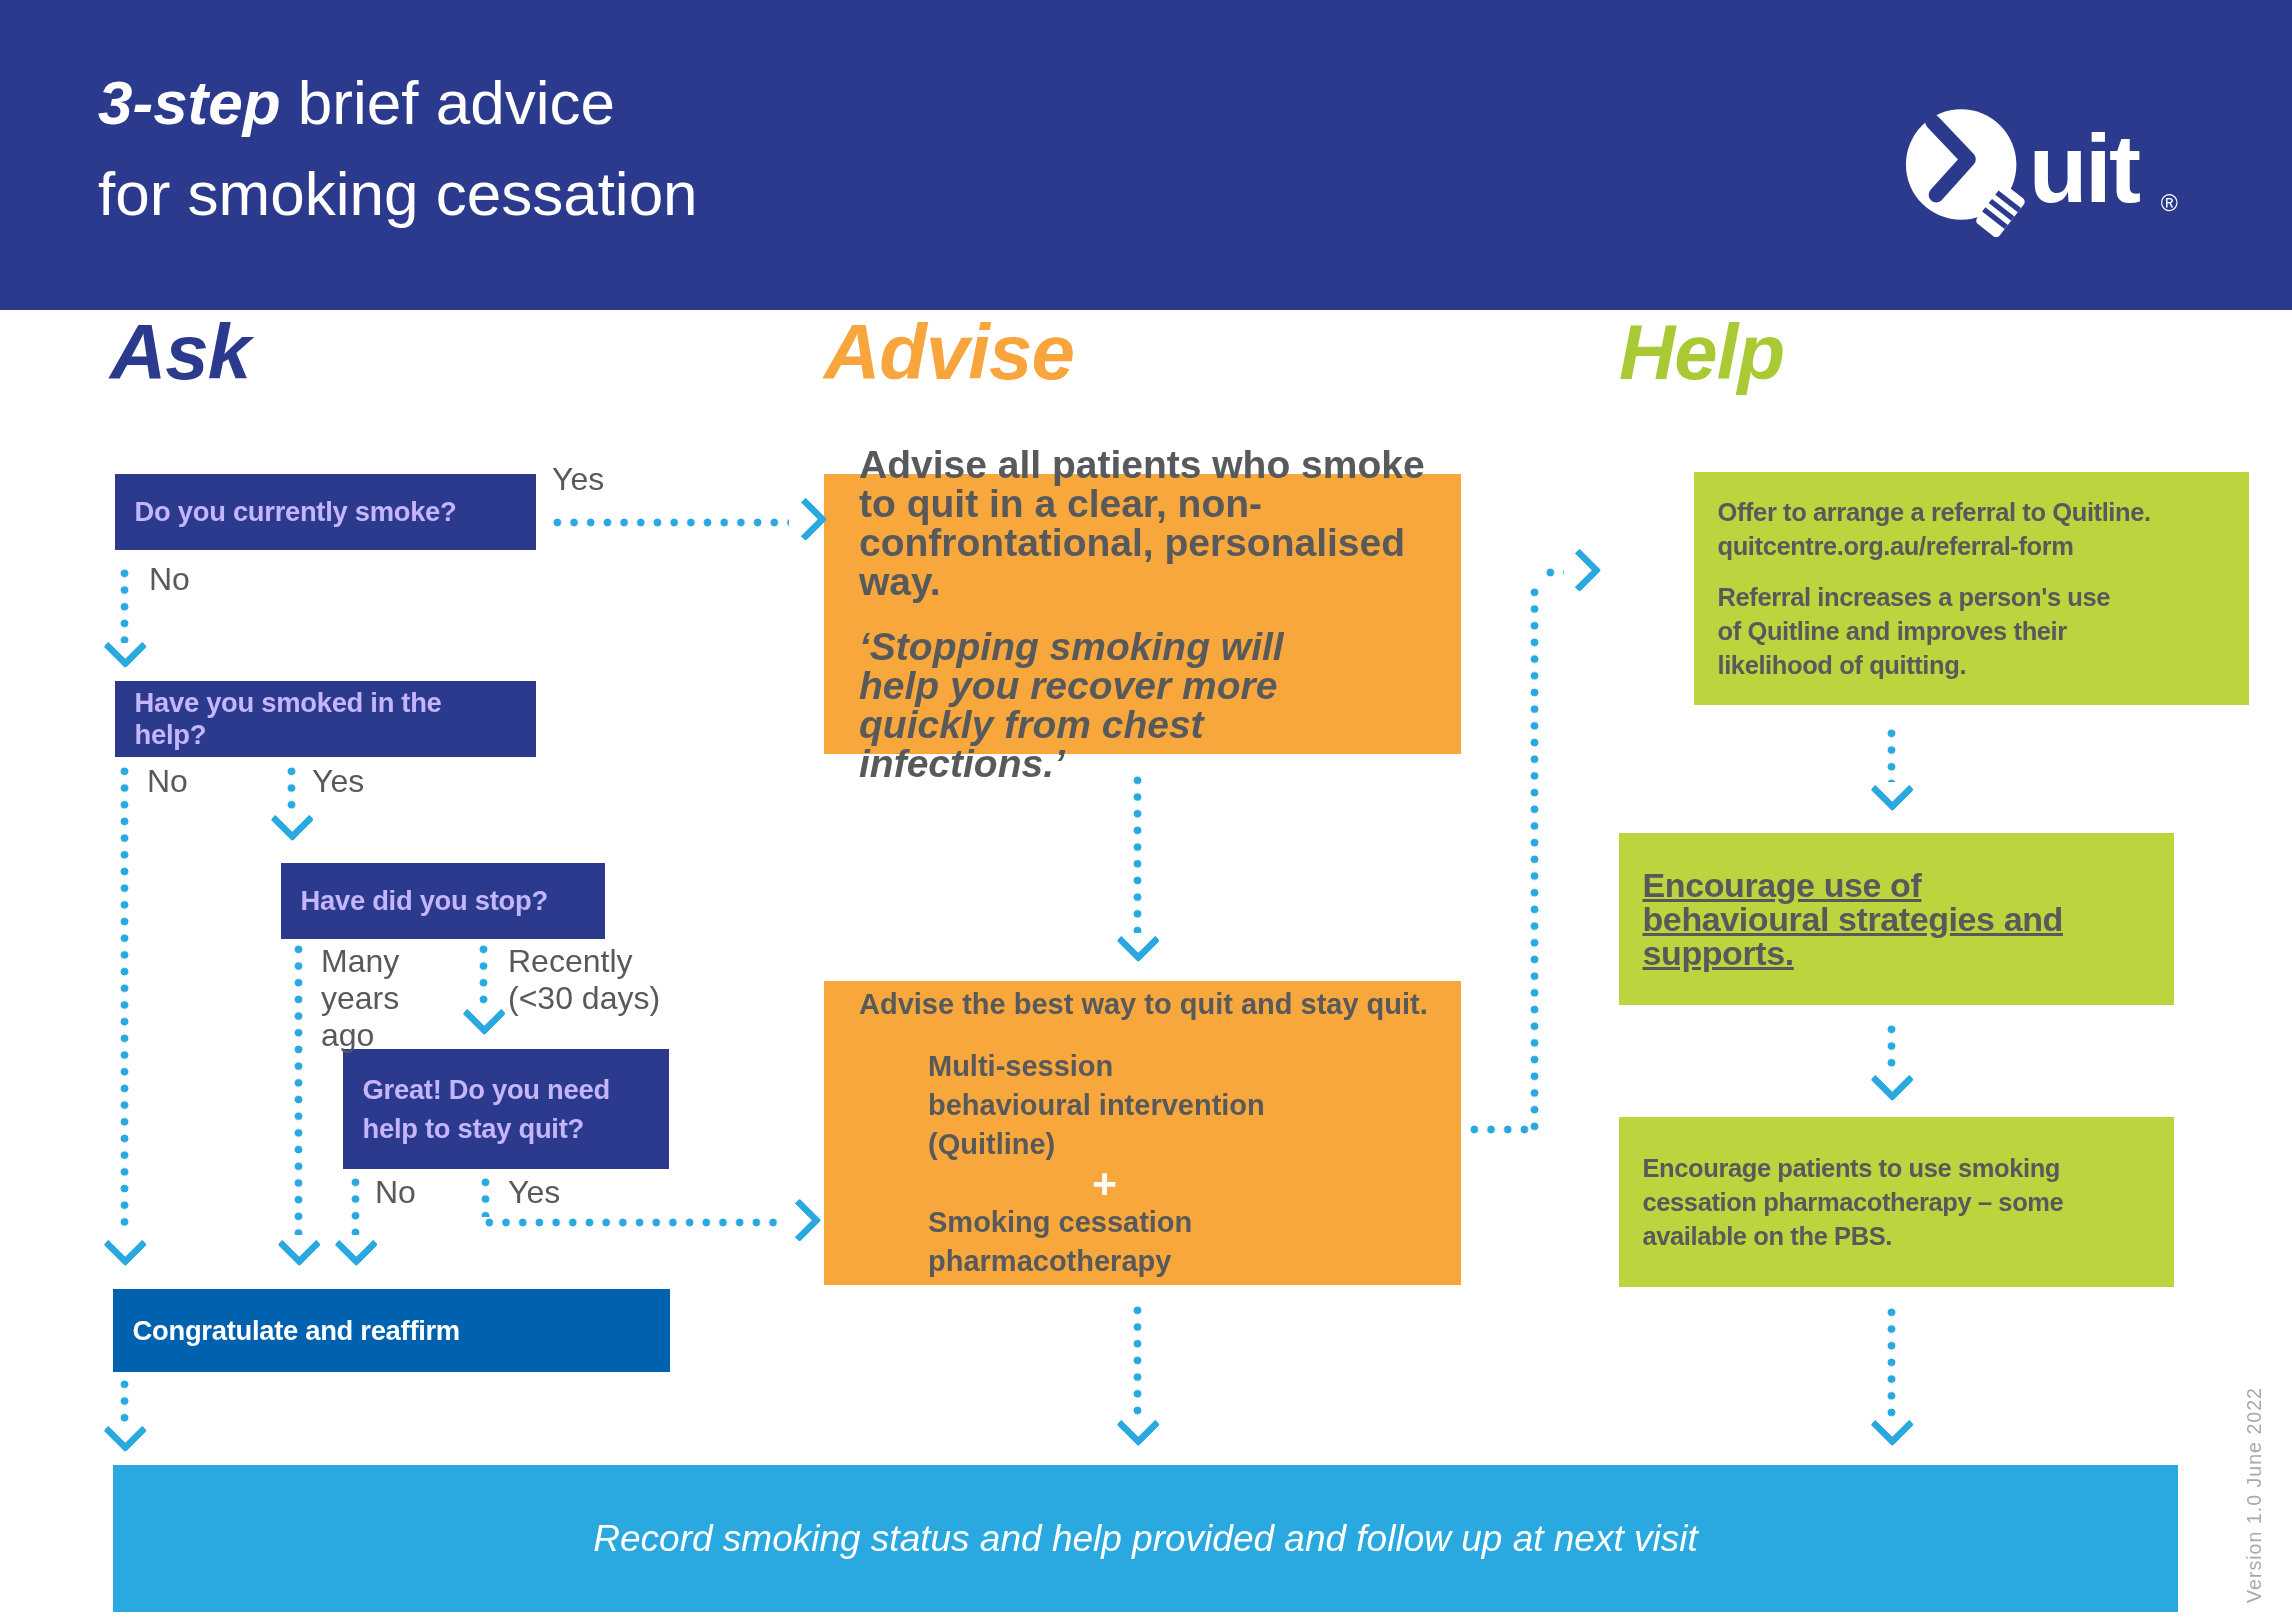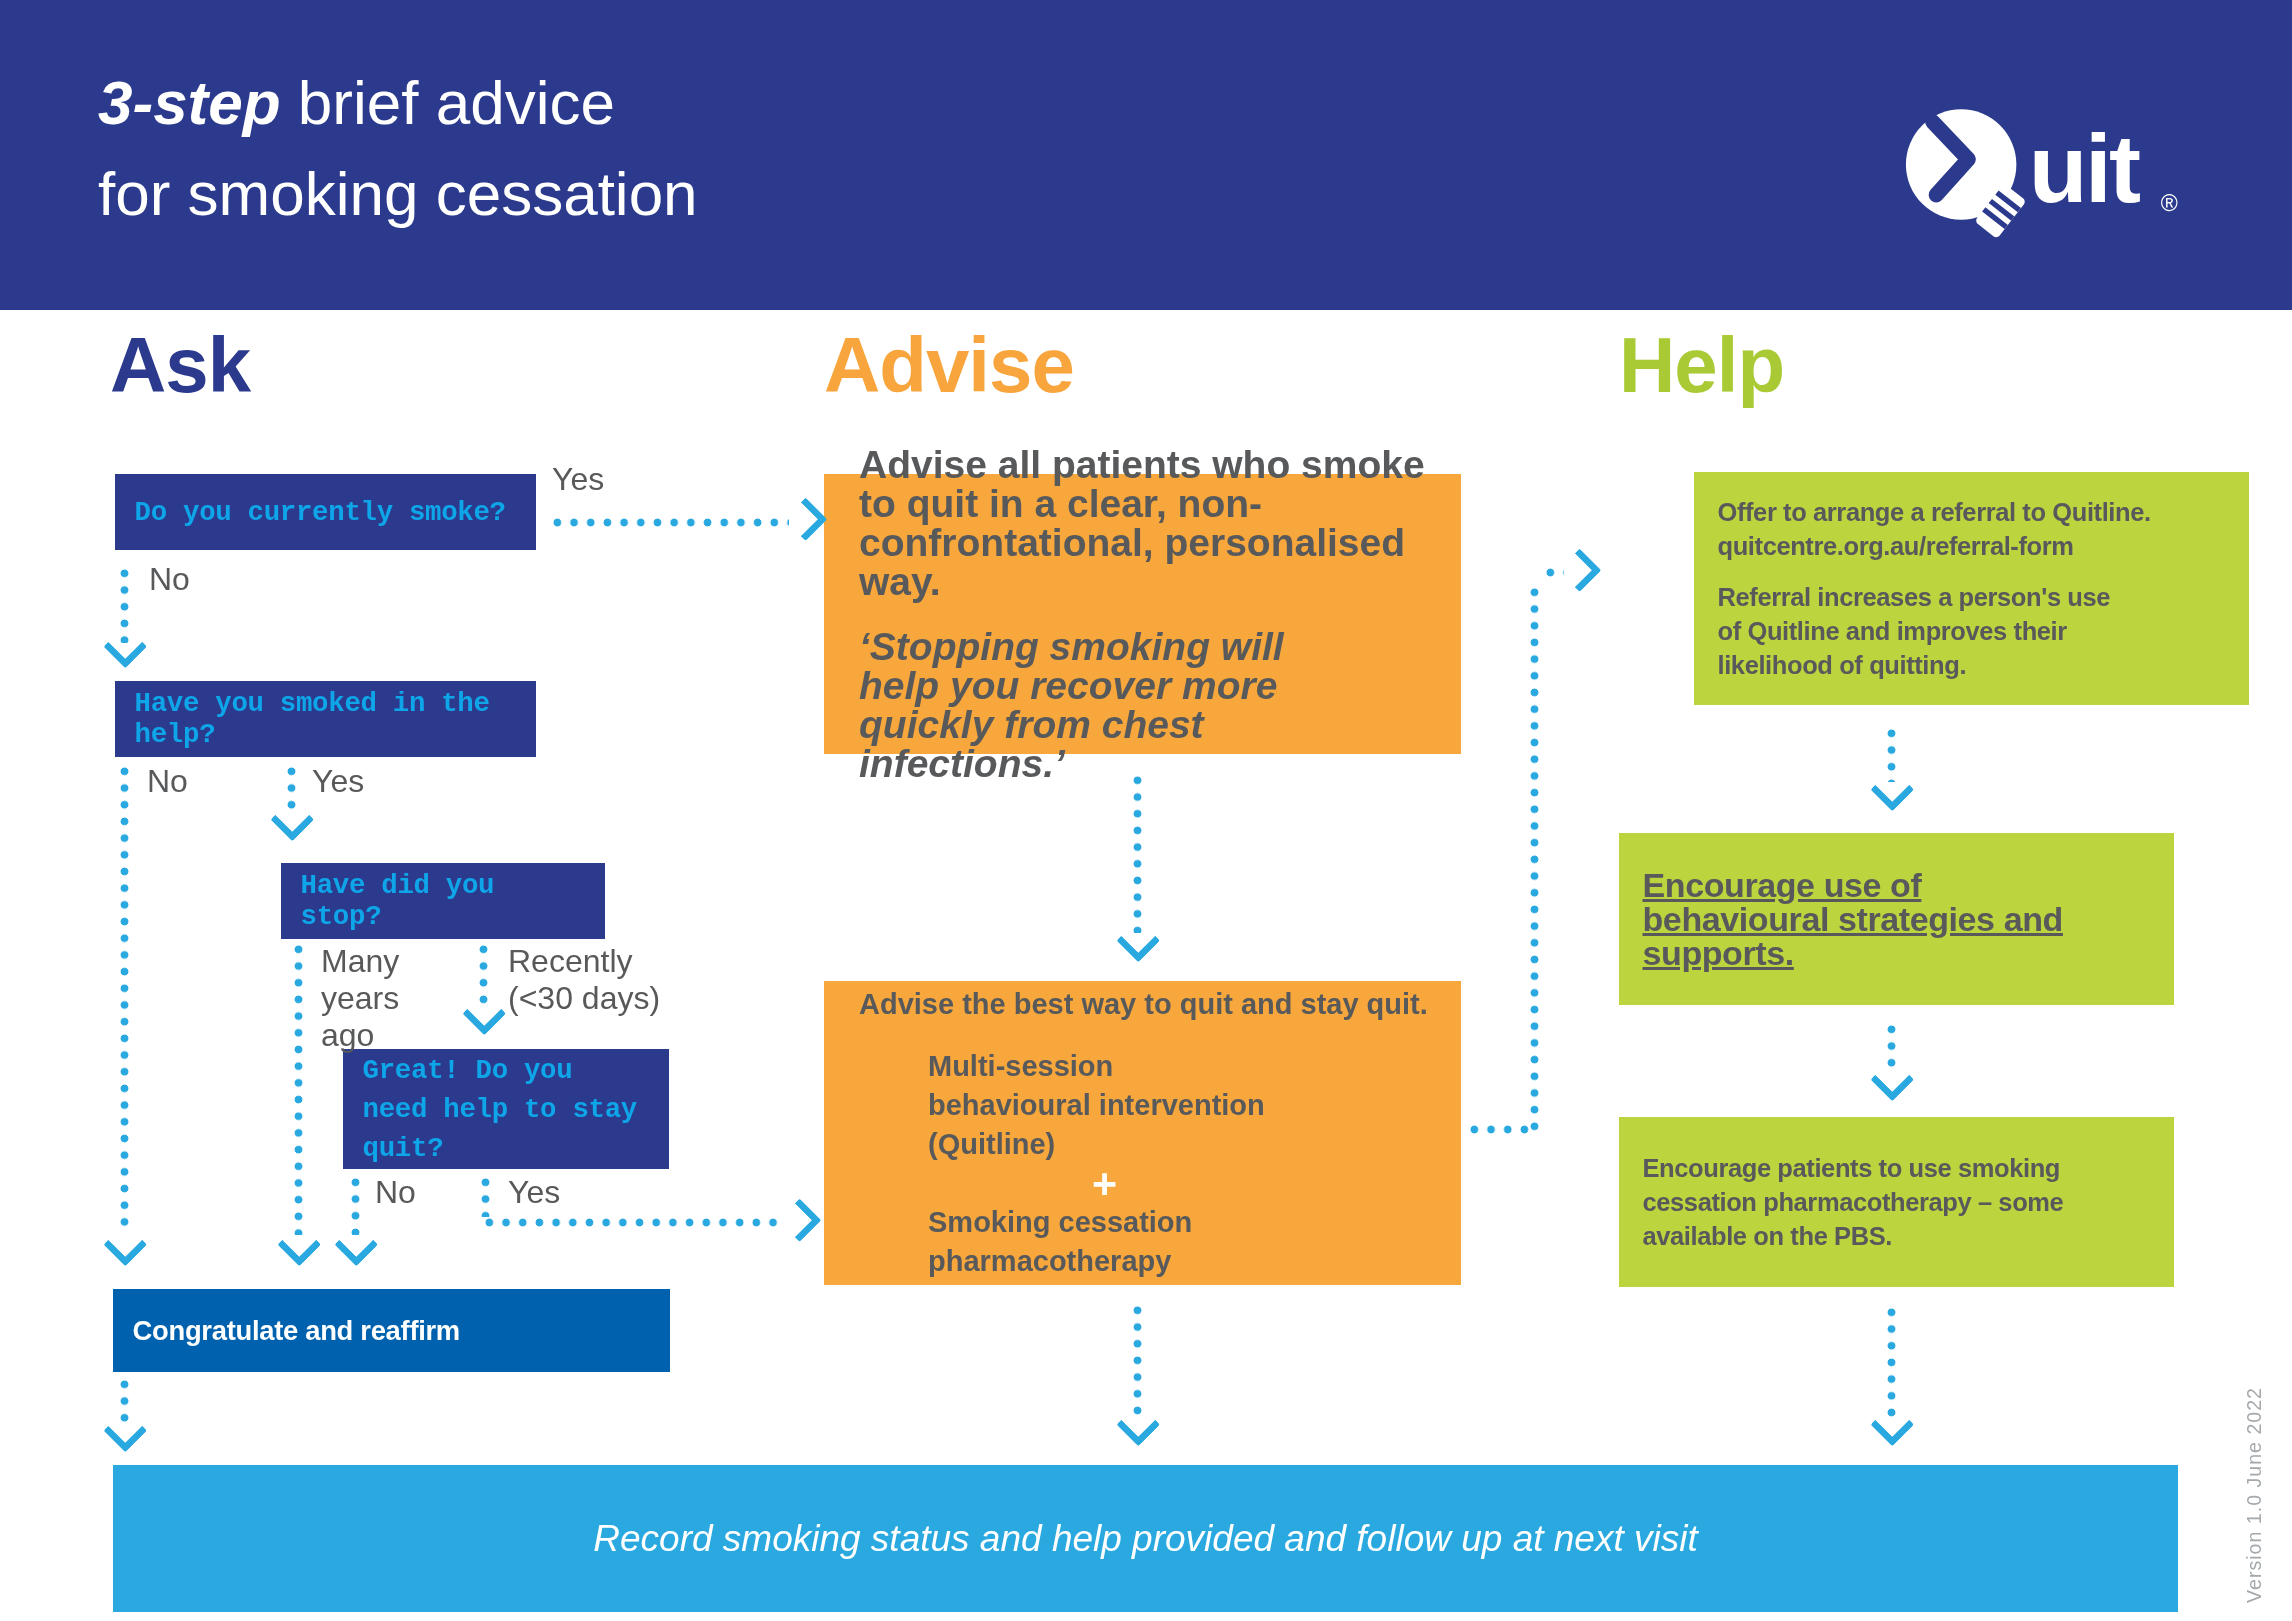--- a/index.html
+++ b/index.html
@@ -3,27 +3,27 @@
 <meta charset="utf-8">
 <style>
   html,body{margin:0;padding:0;background:#fff;}
   .canvas{position:relative;width:2293px;height:1621px;background:#fff;overflow:hidden;
           font-family:"Liberation Sans",sans-serif;}
   
   .header{position:absolute;left:0;top:0;width:2293px;height:310px;background:#2B3A8C;}
   .title{position:absolute;left:98px;top:57px;color:#fff;font-size:62px;line-height:91px;font-weight:500;letter-spacing:0;}
   .title .em{font-weight:800;font-style:italic;}
   
-  .heading{position:absolute;top:323px;font-size:78px;font-weight:800;line-height:1.1;letter-spacing:-1px;}
+  .heading{position:absolute;top:310px;font-size:78px;font-weight:800;font-style:italic;line-height:1.1;letter-spacing:-1px;}
   .h-ask{left:110px;color:#2B3A8C;}
   .h-advise{left:824px;color:#F7A53C;}
   .h-help{left:1619px;color:#A9CA35;}
   
   .bx{position:absolute;box-sizing:border-box;display:flex;flex-direction:column;justify-content:center;}
-  .box-navy{background:#2B3A8C;color:#0ea5e9;font-weight:700;font-size:27.4px;letter-spacing:-0.3px;padding:7.8px 19.6px;font-family:Liberation Mono, monospace;}
+  .box-navy{background:#2B3A8C;color:#c4b5fd;font-weight:700;font-size:27.4px;letter-spacing:-0.3px;padding:7.8px 19.6px;}
   .box-royal{background:#0062AE;color:#fff;font-weight:700;font-size:27.4px;letter-spacing:-0.3px;padding:7.8px 19.6px;}
   .box-orange{background:#F7A73C;color:#58595B;font-weight:700;}
   .box-lime{background:#BCD43D;color:#58595B;font-weight:700;}
   .box-orange p,.box-lime p{margin:0;}
   
   .lbl{position:absolute;color:#58595B;font-size:32px;line-height:37px;font-weight:400;}
   
   .vdots{position:absolute;width:8.8px;background-image:radial-gradient(circle,#29A9E0 3.5px,rgba(255,255,255,0) 4.2px);
          background-size:8.8px 16.7px;background-repeat:repeat-y;background-position:center top;}
   .hdots{position:absolute;height:8.8px;background-image:radial-gradient(circle,#29A9E0 3.5px,rgba(255,255,255,0) 4.2px);

